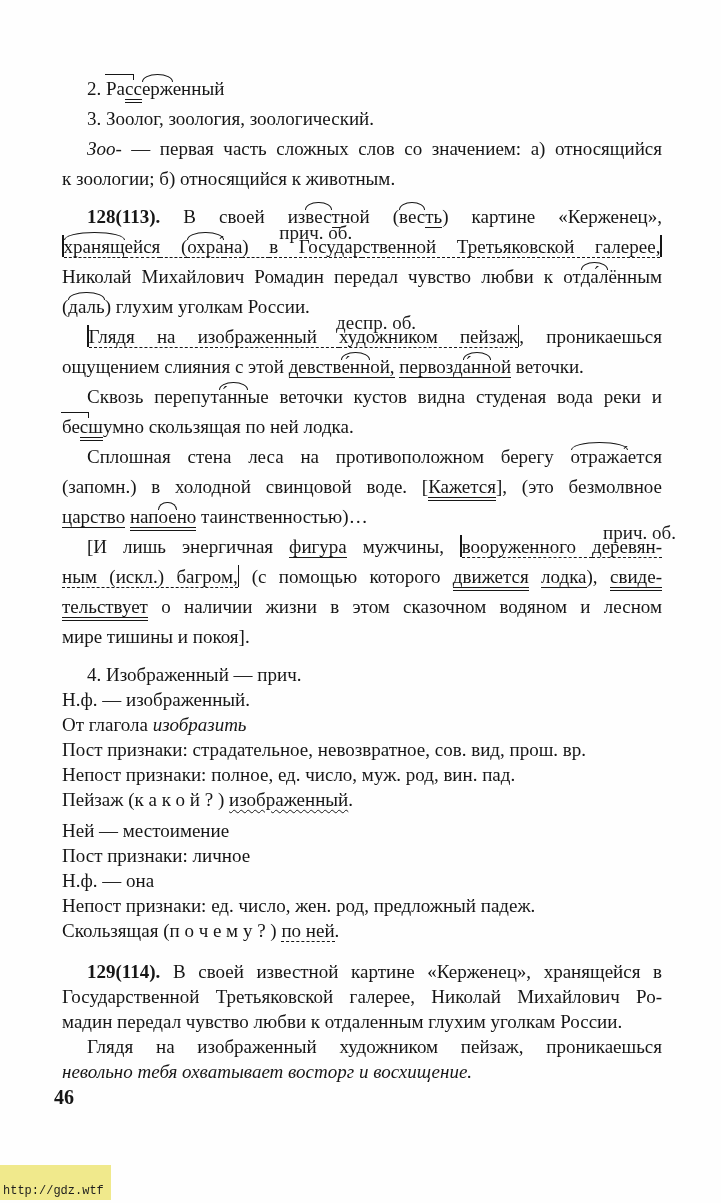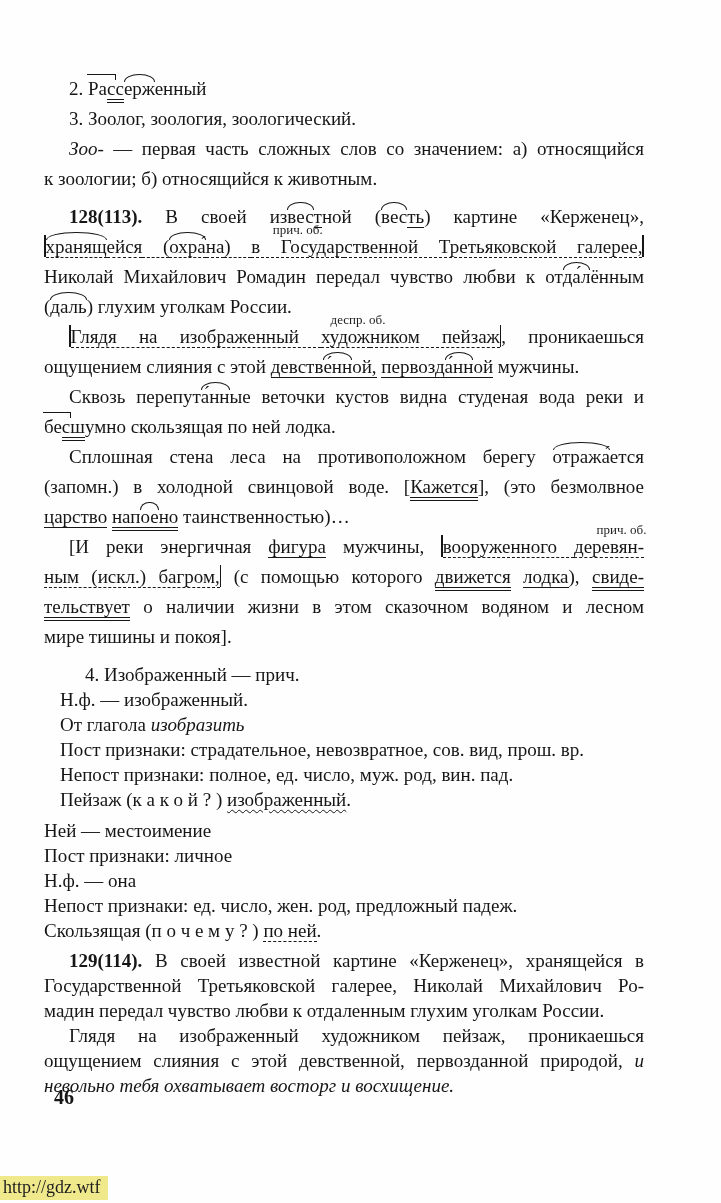--- a/index.html
+++ b/index.html
@@ -1,98 +1,97 @@
 <!DOCTYPE html>
 <html><head>
 <meta charset="utf-8">
 <style>
   html,body{margin:0;padding:0;background:#ffffff;}
   .page{position:relative;width:721px;height:1203px;background:#fefefe;overflow:hidden;
         font-family:"Liberation Serif", serif;color:#161616;font-size:19px;}
-  .content{position:absolute;left:44px;top:74px;width:600px;}
+  .content{position:absolute;left:62px;top:74px;width:600px;}
   .block{line-height:30px;}
   .line{text-align:left;}
   .line.just{text-align:justify;text-align-last:justify;}
   .line.ind{text-indent:25px;}
   .b{font-weight:bold;}
   .i{font-style:italic;text-align:center;}
   .u{border-bottom:1.6px solid #161616;}
   .uu{border-bottom:4.5px double #161616;}
   .dash{border-bottom:1.6px dashed #161616;}
   .wavy{text-decoration:underline wavy;text-decoration-thickness:1px;text-underline-offset:3px;}
   .arc{position:relative;}
   .arc::before{content:"";position:absolute;left:0;right:0;top:-4px;height:7px;
        border:1.6px solid #161616;border-bottom:none;
        border-radius:50% 50% 0 0 / 100% 100% 0 0;}
   .ovl{position:relative;}
   .ovl::before{content:"";position:absolute;left:-1px;right:-1px;top:-4px;border-top:1.7px solid #161616;}
   .ovl-end::after{content:"";position:absolute;right:-1px;top:-4px;height:6px;border-right:1.7px solid #161616;}
   .vbar{display:inline-block;width:1.6px;height:22px;background:#161616;vertical-align:-4px;}
   .lblw{position:relative;}
   .lbl{position:absolute;top:-13px;left:50%;transform:translateX(-50%);
-       font-size:13px;line-height:1;white-space:nowrap;font-weight:normal;font-style:normal;color:#1c1c1c;}
+       font-size:19px;line-height:1;white-space:nowrap;font-weight:normal;font-style:normal;color:#1c1c1c;}
   .pagenum{position:absolute;left:54px;top:1086px;font-weight:bold;font-size:20px;}
   .watermark{position:absolute;left:0;bottom:3px;background:#f0e98c;color:#1d1d1d;
-       font-family:Liberation Serif, serif;font-size:18px;padding:1px 7px 2px 3px;}
+       font-family:Liberation Mono, monospace;font-size:12px;padding:19px 7px 2px 3px;}
 </style>
 </head>
 <body>
 
 <div class="page">
   <div class="content">
       <div class="block" style="line-height: 30px;">
         <div class="line ind"><span>2. </span><span class="ovl">Ра</span><span class="ovl ovl-end uu">с</span><span class="uu">с</span><span class="arc">ерж</span><span>енный</span></div>
         <div class="line ind"><span>3. Зоолог, зоология, зоологический.</span></div>
         <div class="line just ind"><span class="i">Зоо-</span><span> — первая часть сложных слов со значением: а) относящийся</span></div>
         <div class="line"><span>к зоологии; б) относящийся к животным.</span></div>
       </div>
       <div class="block" style="margin-top: 8px; line-height: 30px;">
         <div class="line just ind"><span class="b">128(113).</span><span> В своей </span><span>из</span><span class="arc">вес</span><span class="u">т</span><span>ной (</span><span class="arc">вес</span><span class="u">ть</span><span>) картине «Керженец»,</span></div>
         <div class="line just"><span class="vbar"></span><span class="arc dash">хранящ</span><span class="dash">ейся</span><span class="dash"> (</span><span class="arc dash">охра́</span><span class="dash">на</span><span class="dash">) </span><span class="dash lblw">в Государ<span class="lbl">прич. об.</span></span><span class="dash">ственной Третьяковской галерее,</span><span class="vbar"></span></div>
         <div class="line just"><span>Николай Михайлович Ромадин передал чувство любви к от</span><span class="arc">да́л</span><span>ённым</span></div>
         <div class="line"><span>(</span><span class="arc">даль</span><span>) глухим уголкам России.</span></div>
       </div>
       <div class="block" style="line-height: 30px;">
         <div class="line just ind"><span class="vbar"></span><span class="dash">Глядя на изображенный </span><span class="dash lblw">худож<span class="lbl">деспр. об.</span></span><span class="dash">ником пейзаж</span><span class="vbar"></span><span>, проникаешься</span></div>
-        <div class="line"><span>ощущением слияния с этой </span><span class="u">девств</span><span class="u arc">е́нн</span><span class="u">ой,</span><span> </span><span class="u">первозд</span><span class="u arc">а́нн</span><span class="u">ой</span><span> мужчины.</span></div>
+        <div class="line"><span>ощущением слияния с этой </span><span class="u">девств</span><span class="u arc">е́нн</span><span class="u">ой,</span><span> </span><span class="u">первозд</span><span class="u arc">а́нн</span><span class="u">ой</span><span> веточки.</span></div>
       </div>
       <div class="block" style="line-height: 30px;">
         <div class="line just ind"><span>Сквозь перепут</span><span class="arc">а́нн</span><span>ые веточки кустов видна студеная вода реки и</span></div>
         <div class="line"><span class="ovl">бе</span><span class="ovl ovl-end uu">с</span><span class="uu">ш</span><span>умно скользящая по ней лодка.</span></div>
       </div>
       <div class="block" style="line-height: 30px;">
         <div class="line just ind"><span>Сплошная стена леса на противоположном берегу </span><span class="arc">отража́</span><span>ется</span></div>
         <div class="line just"><span>(запомн.) в холодной свинцовой воде. [</span><span class="uu">Кажется</span><span>], (это безмолвное</span></div>
         <div class="line"><span class="u">царство</span><span> </span><span class="uu">нап</span><span class="uu arc">ое</span><span class="uu">но</span><span> таинственностью)…</span></div>
       </div>
       <div class="block" style="line-height: 30px;">
-        <div class="line just ind"><span>[И реки энергичная </span><span class="u">фигура</span><span> мужчины, </span><span class="vbar"></span><span class="dash">вооруженного </span><span class="dash lblw">деревян-<span class="lbl">прич. об.</span></span></div>
+        <div class="line just ind"><span>[И лишь энергичная </span><span class="u">фигура</span><span> мужчины, </span><span class="vbar"></span><span class="dash">вооруженного </span><span class="dash lblw">деревян-<span class="lbl">прич. об.</span></span></div>
         <div class="line just"><span class="dash">ным (искл.) багром,</span><span class="vbar"></span><span> (с помощью которого </span><span class="uu">движется</span><span> </span><span class="u">лодка</span><span>), </span><span class="uu">свиде-</span></div>
         <div class="line just"><span class="uu">тельствует</span><span> о наличии жизни в этом сказочном водяном и лесном</span></div>
         <div class="line"><span>мире тишины и покоя].</span></div>
       </div>
-      <div class="block" style="margin-top: 10px; line-height: 25px; margin-left: 16px;">
+      <div class="block" style="margin-top: 10px; line-height: 25px;">
         <div class="line ind"><span>4. Изображенный — прич.</span></div>
         <div class="line"><span>Н.ф. — изображенный.</span></div>
         <div class="line"><span>От глагола </span><span class="i">изобразить</span></div>
         <div class="line"><span>Пост признаки: страдательное, невозвратное, сов. вид, прош. вр.</span></div>
         <div class="line"><span>Непост признаки: полное, ед. число, муж. род, вин. пад.</span></div>
         <div class="line"><span>Пейзаж (к а к о й ? ) </span><span class="wavy">изображенный</span><span>.</span></div>
       </div>
       <div class="block" style="margin-top: 6px; line-height: 25px;">
         <div class="line"><span>Ней — местоимение</span></div>
         <div class="line"><span>Пост признаки: личное</span></div>
         <div class="line"><span>Н.ф. — она</span></div>
         <div class="line"><span>Непост признаки: ед. число, жен. род, предложный падеж.</span></div>
         <div class="line"><span>Скользящая (п о ч е м у ? ) </span><span class="dash">по ней</span><span>.</span></div>
       </div>
-      <div class="block" style="margin-top: 5px; line-height: 25px;">
+      <div class="block" style="margin-top: 16px; line-height: 25px;">
         <div class="line just ind"><span class="b">129(114).</span><span> В своей известной картине «Керженец», хранящейся в</span></div>
         <div class="line just"><span>Государственной Третьяковской галерее, Николай Михайлович Ро-</span></div>
         <div class="line"><span>мадин передал чувство любви к отдаленным глухим уголкам России.</span></div>
         <div class="line just ind"><span>Глядя на изображенный художником пейзаж, проникаешься</span></div>
-        <div class="line just"><span>ощущением слияния с этой девственной, первозданной природой, </span><span class="i">и</span></div>
         <div class="line"><span class="i">невольно тебя охватывает восторг и восхищение.</span></div>
       </div>
     </div>
   <div class="pagenum">46</div>
   <div class="watermark">http://gdz.wtf</div>
 </div>
 
 </body></html>

